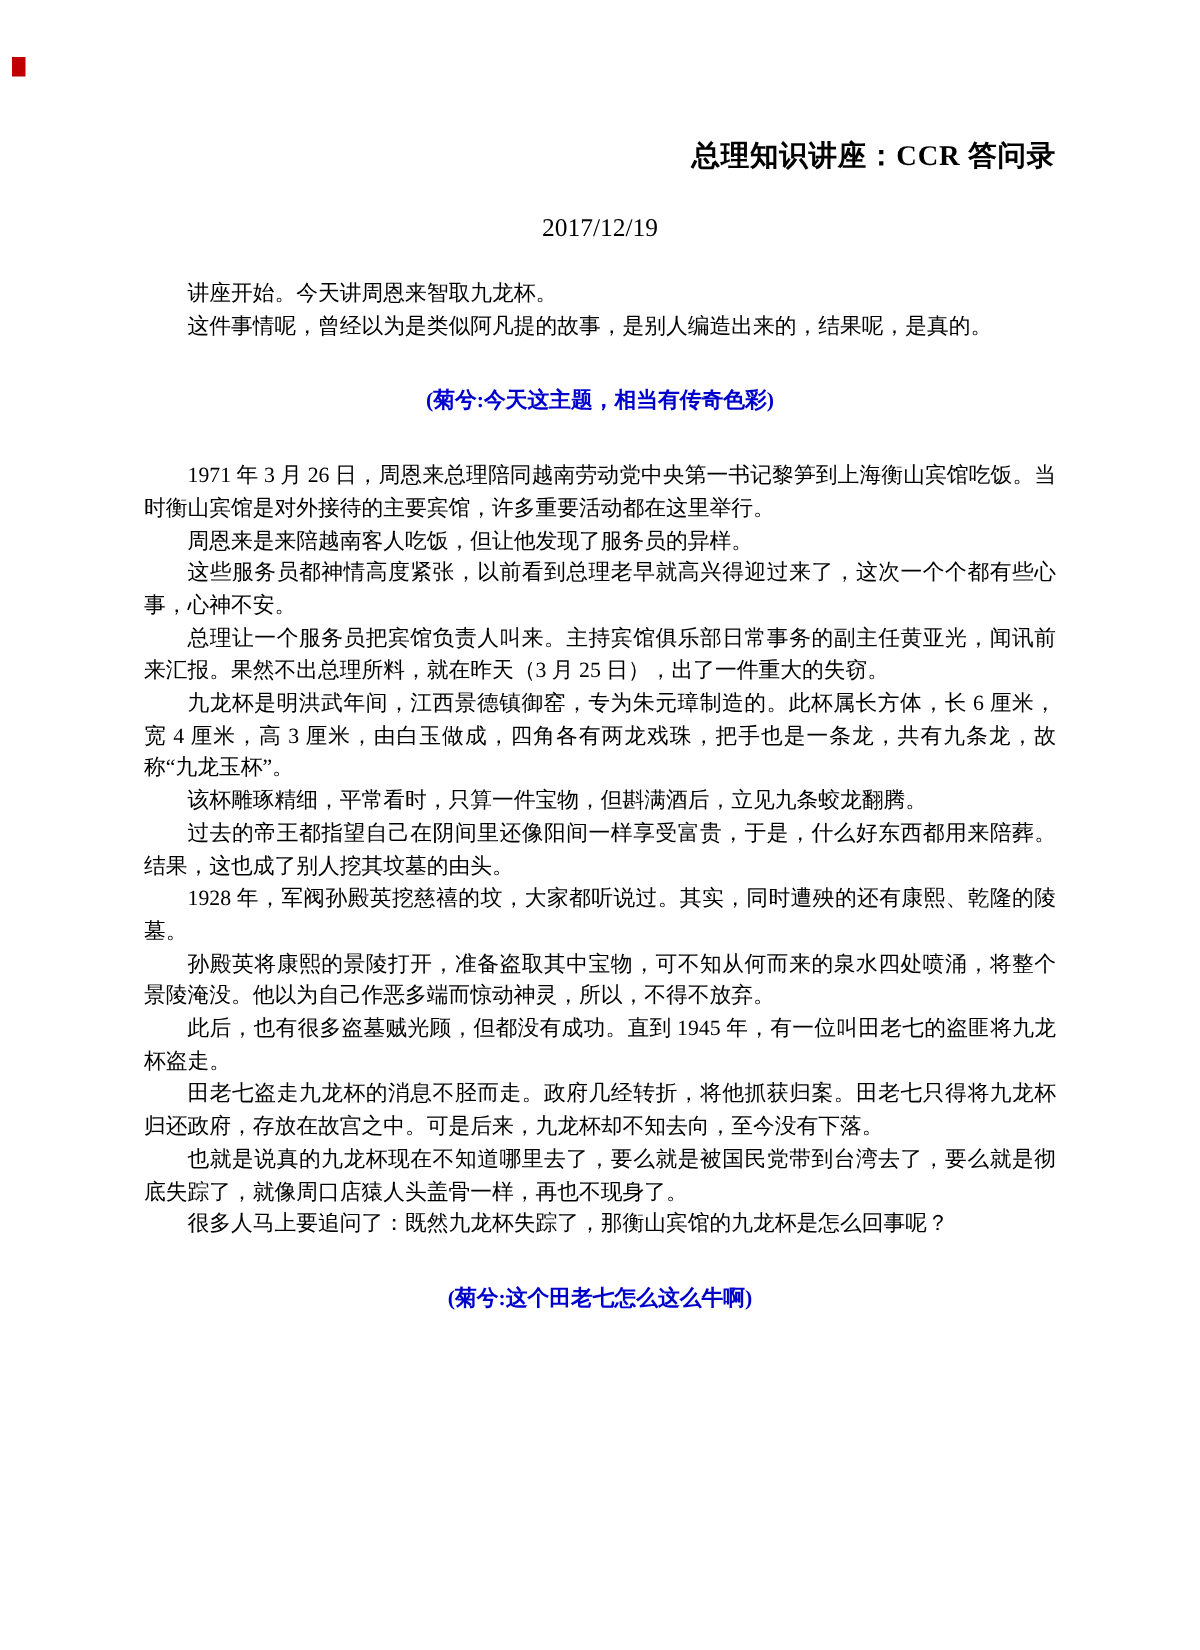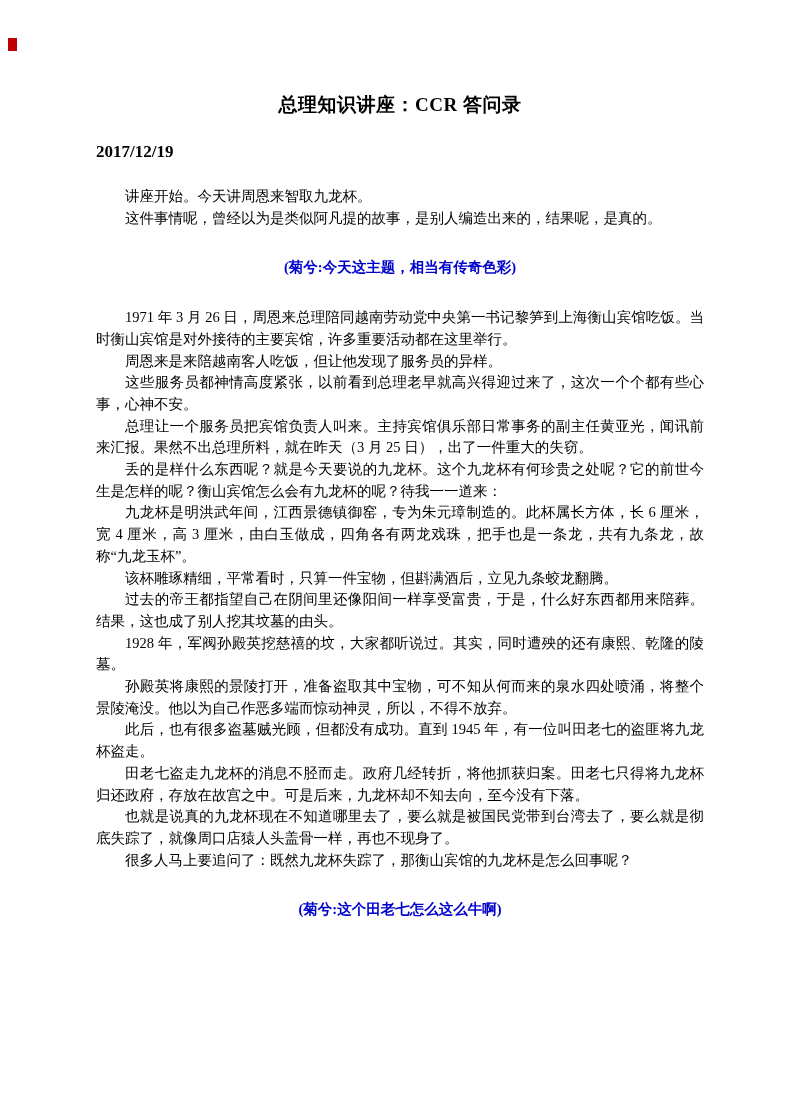--- a/index.html
+++ b/index.html
@@ -24,29 +24,28 @@
     top: 38px;
     width: 9px;
     height: 13px;
     background: var(--marker-red, #c00000);
   }
   .doc-title {
     margin: 0;
     font-size: 19px;
     line-height: 26px;
     font-weight: bold;
-    text-align: center;
+    text-align: right;
     letter-spacing: 0.5px;
   }
   .doc-date {
     margin: 22px 0 0 0;
     font-size: 17px;
     line-height: 23px;
-    text-align: left;
-    font-weight: bold;
+    text-align: center;
   }
   .section-heading {
     margin: 26px 0 0 0;
     font-size: 15px;
     line-height: 21px;
     font-weight: bold;
     text-align: center;
     color: var(--accent-blue, #0000cc);
   }
   .content {
@@ -75,21 +74,20 @@
   <div class="doc-title">总理知识讲座：CCR 答问录</div>
   <div class="doc-date">2017/12/19</div>
   <div class="content" id="content">
       <p class="para">讲座开始。今天讲周恩来智取九龙杯。</p>
       <p class="para">这件事情呢，曾经以为是类似阿凡提的故事，是别人编造出来的，结果呢，是真的。</p>
       <p class="note">(菊兮:今天这主题，相当有传奇色彩)</p>
       <p class="para">1971 年 3 月 26 日，周恩来总理陪同越南劳动党中央第一书记黎笋到上海衡山宾馆吃饭。当时衡山宾馆是对外接待的主要宾馆，许多重要活动都在这里举行。</p>
       <p class="para">周恩来是来陪越南客人吃饭，但让他发现了服务员的异样。</p>
       <p class="para">这些服务员都神情高度紧张，以前看到总理老早就高兴得迎过来了，这次一个个都有些心事，心神不安。</p>
       <p class="para">总理让一个服务员把宾馆负责人叫来。主持宾馆俱乐部日常事务的副主任黄亚光，闻讯前来汇报。果然不出总理所料，就在昨天（3 月 25 日），出了一件重大的失窃。</p>
-      <p class="para">丢的是样什么东西呢？就是今天要说的九龙杯。这个九龙杯有何珍贵之处呢？它的前世今生是怎样的呢？衡山宾馆怎么会有九龙杯的呢？待我一一道来：</p>
       <p class="para">九龙杯是明洪武年间，江西景德镇御窑，专为朱元璋制造的。此杯属长方体，长 6 厘米，宽 4 厘米，高 3 厘米，由白玉做成，四角各有两龙戏珠，把手也是一条龙，共有九条龙，故称“九龙玉杯”。</p>
       <p class="para">该杯雕琢精细，平常看时，只算一件宝物，但斟满酒后，立见九条蛟龙翻腾。</p>
       <p class="para">过去的帝王都指望自己在阴间里还像阳间一样享受富贵，于是，什么好东西都用来陪葬。结果，这也成了别人挖其坟墓的由头。</p>
       <p class="para">1928 年，军阀孙殿英挖慈禧的坟，大家都听说过。其实，同时遭殃的还有康熙、乾隆的陵墓。</p>
       <p class="para">孙殿英将康熙的景陵打开，准备盗取其中宝物，可不知从何而来的泉水四处喷涌，将整个景陵淹没。他以为自己作恶多端而惊动神灵，所以，不得不放弃。</p>
       <p class="para">此后，也有很多盗墓贼光顾，但都没有成功。直到 1945 年，有一位叫田老七的盗匪将九龙杯盗走。</p>
       <p class="para">田老七盗走九龙杯的消息不胫而走。政府几经转折，将他抓获归案。田老七只得将九龙杯归还政府，存放在故宫之中。可是后来，九龙杯却不知去向，至今没有下落。</p>
       <p class="para">也就是说真的九龙杯现在不知道哪里去了，要么就是被国民党带到台湾去了，要么就是彻底失踪了，就像周口店猿人头盖骨一样，再也不现身了。</p>
       <p class="para">很多人马上要追问了：既然九龙杯失踪了，那衡山宾馆的九龙杯是怎么回事呢？</p>
       <p class="note">(菊兮:这个田老七怎么这么牛啊)</p>

